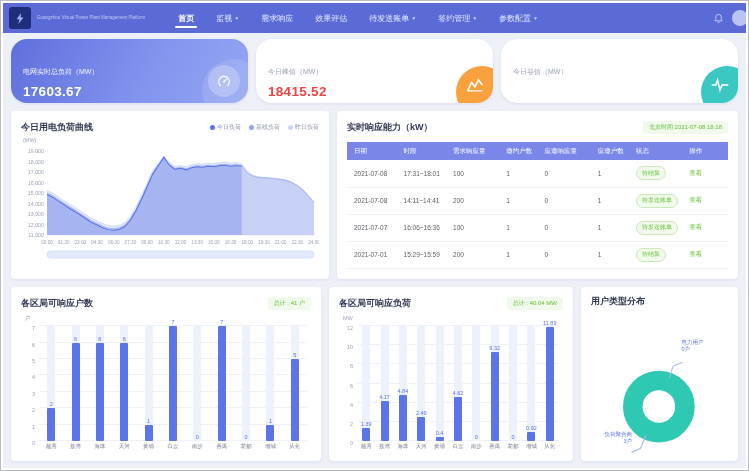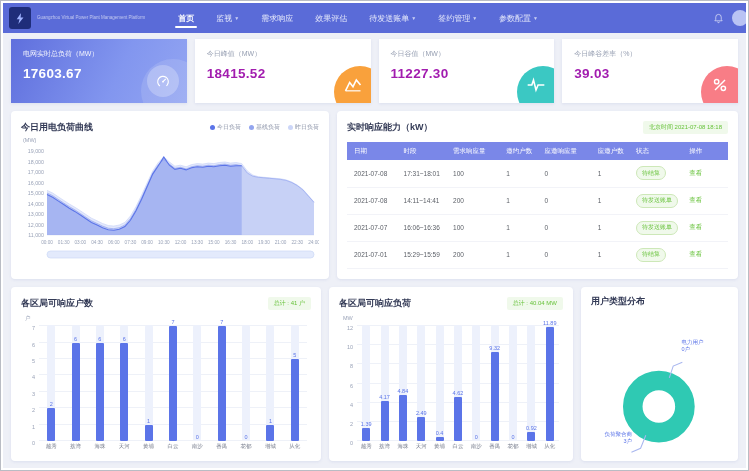--- a/index.html
+++ b/index.html
@@ -19,23 +19,23 @@
   .nav-item.active::after { content:""; position:absolute; left:8px; right:8px; bottom:2px; height:2px; background:#fff; border-radius:1px; }
   .nav-caret { font-size:5px; margin-left:2px; opacity:.8; }
   .header-right { margin-left:auto; display:flex; align-items:center; gap:8px; }
   .avatar { width:16px; height:16px; border-radius:50%; background:#b9c3f4; margin-right:-12px; flex:0 0 auto; }
 
   
   main { flex:1; background:#eef0f7; padding:6px 8px; display:flex; flex-direction:column; gap:8px; overflow:hidden; }
 
   
   .kpi-row { display:flex; gap:8px; height:64px; }
-  .kpi-card { flex:1; background:#fff; border-radius:0; box-shadow:0 1px 3px rgba(60,80,170,.10); position:relative; overflow:hidden; padding:10px 0 0 12px; }
+  .kpi-card { flex:1; background:#fff; border-radius:16px; box-shadow:0 1px 3px rgba(60,80,170,.10); position:relative; overflow:hidden; padding:28px 0 0 12px; }
   .kpi-title { font-size:7px; color:#98a0b3; margin-bottom:7px; white-space:nowrap; }
-  .kpi-value { font-size:13.5px; font-weight:bold; color:#a21caf; letter-spacing:.3px; }
+  .kpi-value { font-size:13.5px; font-weight:bold; color:#ef4444; letter-spacing:.3px; }
   .kpi-card.primary { background:linear-gradient(115deg,#5f6fdd 0%,#8296ef 60%,#93a5f2 100%); }
   .kpi-card.primary .kpi-title { color:rgba(255,255,255,.9); }
   .kpi-card.primary .kpi-value { color:#fff; }
   .kpi-deco { position:absolute; right:-18px; bottom:-20px; width:64px; height:64px; border-radius:50%; background:rgba(255,255,255,.12); }
   .kpi-icon-circle { position:absolute; right:8px; bottom:6px; width:32px; height:32px; border-radius:50%; background:rgba(255,255,255,.25); display:flex; align-items:center; justify-content:center; }
   .kpi-icon-clip { position:absolute; right:-15px; bottom:-15px; width:52px; height:52px; border-radius:50%; }
   .kpi-icon-clip svg { position:absolute; left:9px; top:9px; }
 
   
   .panel { background:#fff; border-radius:4px; box-shadow:0 1px 3px rgba(60,80,170,.10); padding:8px 10px; overflow:hidden; }
@@ -157,35 +157,23 @@
           <div class="kpi-value">18415.52</div>
           <div class="kpi-icon-clip" style="background: rgb(249, 161, 60);">
             <svg width="20" height="20" viewBox="0 0 24 24">
               <path d="M3 19 L8 9 L12 14 L16 6 L21 12" fill="none" stroke="#fff" stroke-width="1.9"></path>
               <path d="M3 19 h18" stroke="#fff" stroke-width="1.4"></path>
             </svg>
           </div>
         </div>
         <div class="kpi-card">
           <div class="kpi-title">今日谷值（MW）</div>
-          <div class="kpi-value">11227.30</div>
           <div class="kpi-icon-clip" style="background: rgb(59, 200, 195);">
             <svg width="20" height="20" viewBox="0 0 24 24">
               <path d="M2 12 h5 l2 -6 3 12 2.5 -6 H22" fill="none" stroke="#fff" stroke-width="1.9"></path>
-            </svg>
-          </div>
-        </div>
-        <div class="kpi-card">
-          <div class="kpi-title">今日峰谷差率（%）</div>
-          <div class="kpi-value">39.03</div>
-          <div class="kpi-icon-clip" style="background: rgb(248, 125, 134);">
-            <svg width="20" height="20" viewBox="0 0 24 24">
-              <line x1="6" y1="18" x2="18" y2="6" stroke="#fff" stroke-width="1.8"></line>
-              <circle cx="8" cy="8" r="2.6" fill="none" stroke="#fff" stroke-width="1.7"></circle>
-              <circle cx="16" cy="16" r="2.6" fill="none" stroke="#fff" stroke-width="1.7"></circle>
             </svg>
           </div>
         </div>
       </section>
 
     <section class="mid-row">
 
       <div class="panel chart-panel">
         <div class="panel-head">
           <div class="panel-title">今日用电负荷曲线</div>

